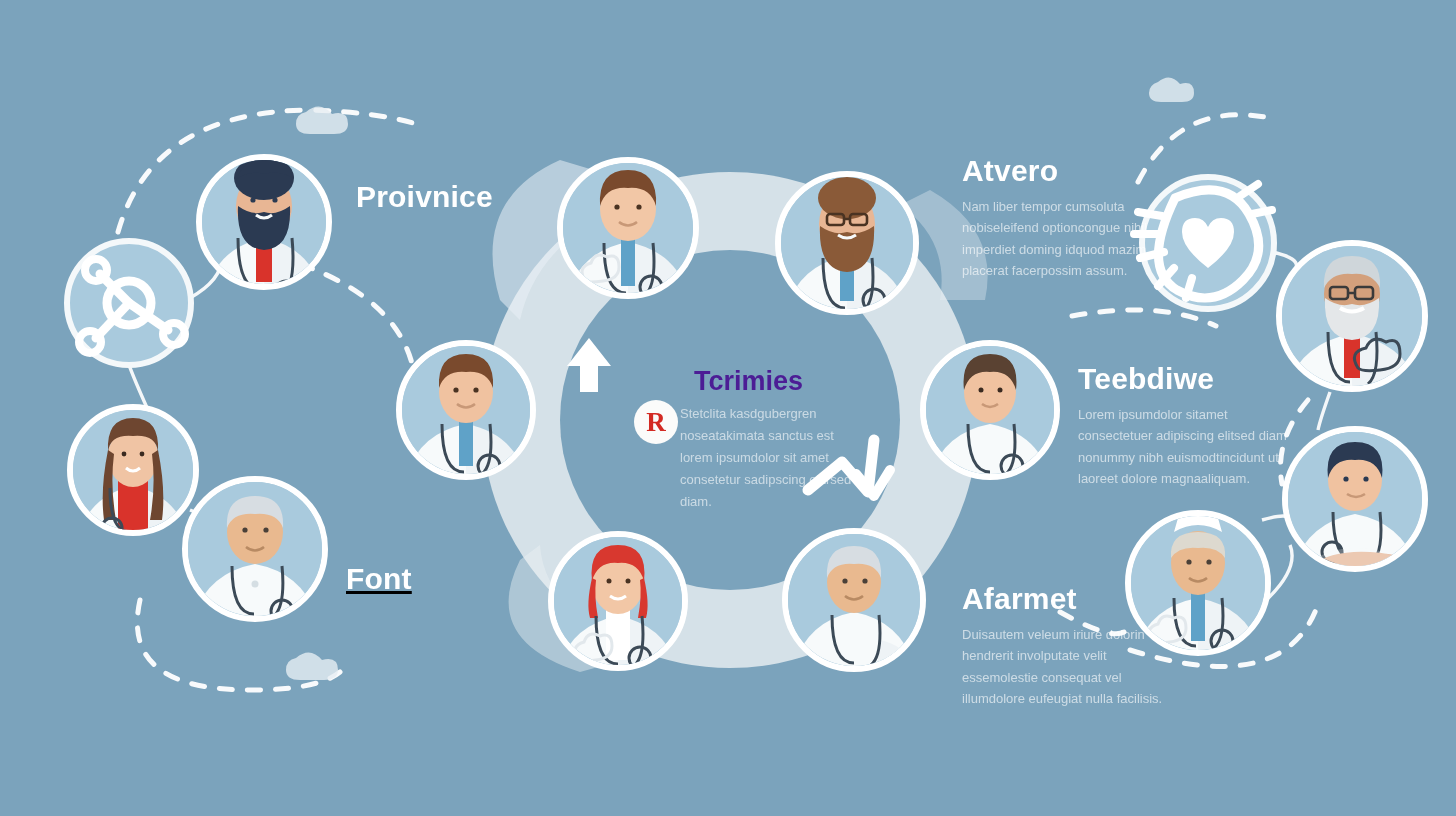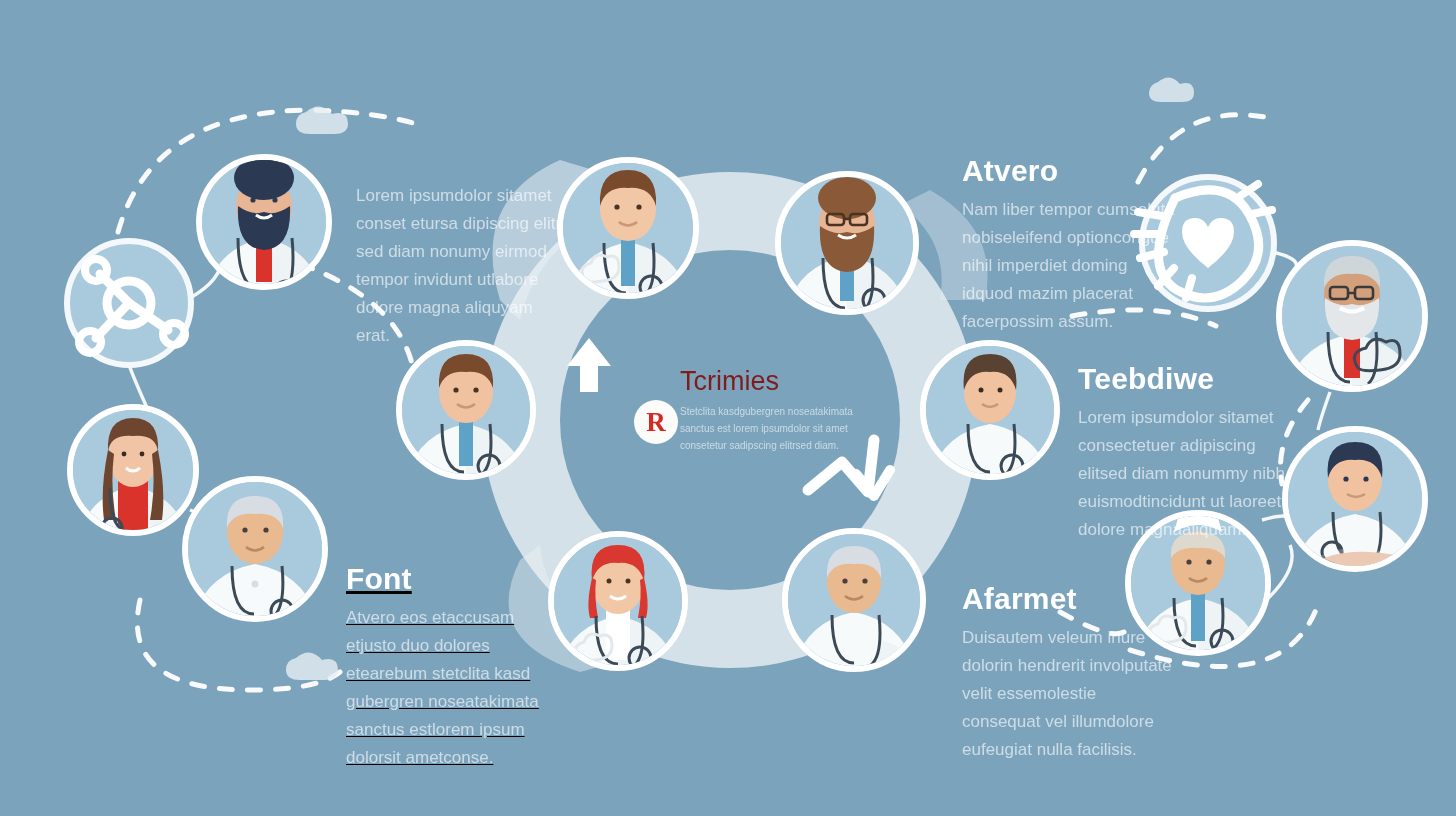--- a/index.html
+++ b/index.html
@@ -11,31 +11,31 @@
   }
   .stage{position:absolute;inset:0;}
   svg.layer{position:absolute;left:0;top:0;width:1456px;height:816px;}
   .txtblock{position:absolute;}
   .txtblock h3{
     margin:0 0 10px 0;
     font-size:30px;font-weight:700;color:#ffffff;
     letter-spacing:.2px;line-height:1;
   }
   .txtblock .body{
-    font-size:17px;line-height:1.65;
+    font-size:13px;line-height:1.65;
     color:rgba(255,255,255,.62);
     max-width:215px;
     filter:blur(.45px);
   }
   .center-block{position:absolute;left:680px;top:368px;width:175px;}
   .center-block h3{
-    margin:0 0 8px 0;font-size:27px;font-weight:400;color:#7f1d1d;line-height:1;
+    margin:0 0 8px 14px;font-size:27px;font-weight:700;color:#4c1d95;line-height:1;
   }
   .center-block .body{
-    font-size:10px;line-height:1.7;color:rgba(255,255,255,.6);
+    font-size:13px;line-height:1.7;color:rgba(255,255,255,.6);
     filter:blur(.45px);
   }
   .rbadge{
     position:absolute;left:634px;top:400px;
     width:44px;height:44px;border-radius:50%;
     background:#fbfbfa;
     display:flex;align-items:center;justify-content:center;
     color:#d32a23;font-size:27px;font-weight:700;line-height:1;
     font-family:"Liberation Serif", serif;
   }
@@ -393,27 +393,26 @@
         <path d="M1333 512 q0 48 22 48" fill="none" stroke="#3c4a57" stroke-width="3"></path>
         <path d="M1380 512 q4 40 -8 50" fill="none" stroke="#3c4a57" stroke-width="3"></path>
         <circle cx="1332" cy="552" r="10" fill="none" stroke="#3c4a57" stroke-width="3"></circle>
         <path d="M1310 566 q30 -22 90 -10 l0 24 l-92 0 z" fill="#e8b89a"></path>
         <path d="M1300 578 q14 -30 56 -30 q42 0 56 30 z" fill="#f7fafb" opacity="0.25"></path>
       </g>
     </g>
   </svg>
 
   <div class="txtblock" style="left:356px;top:182px;">
-    <div class="body">Lorem ipsumdolor sitamet conset etursa dipiscing elitr sed diam nonumy eirmod tempor invidunt utlabore dolore magna aliquyam erat.</div>
+    <h3>Proivnice</h3>
   </div>
 
 
   <div class="txtblock" style="left:346px;top:564px;text-decoration:underline;">
     <h3>Font</h3>
-    <div class="body">Atvero eos etaccusam etjusto duo dolores etearebum stetclita kasd gubergren noseatakimata sanctus estlorem ipsum dolorsit ametconse.</div>
   </div>
 
   <div class="txtblock" style="left:962px;top:156px;">
     <h3>Atvero</h3>
     <div class="body">Nam liber tempor cumsoluta nobiseleifend optioncongue nihil imperdiet doming idquod mazim placerat facerpossim assum.</div>
   </div>
 
   <div class="txtblock" style="left:1078px;top:364px;">
     <h3>Teebdiwe</h3>
     <div class="body">Lorem ipsumdolor sitamet consectetuer adipiscing elitsed diam nonummy nibh euismodtincidunt ut laoreet dolore magnaaliquam.</div>

